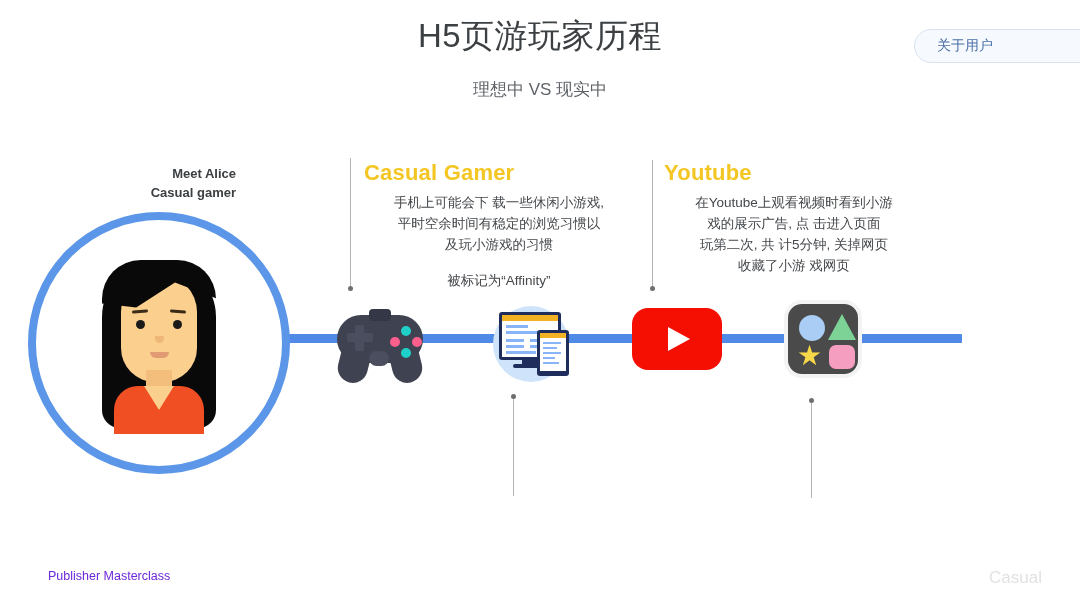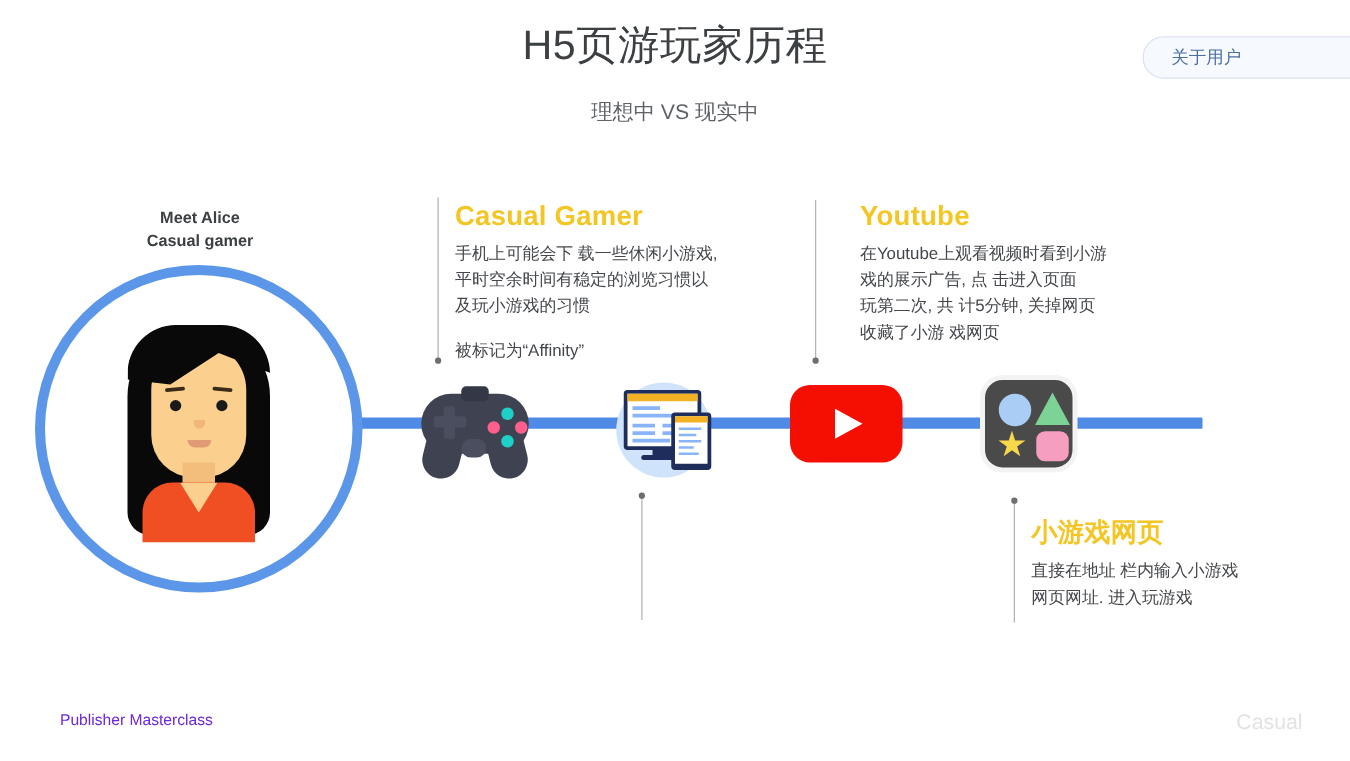--- a/index.html
+++ b/index.html
@@ -38,21 +38,21 @@
   .timeline-bar {
     position: absolute; left: 262px; top: 334px;
     width: 700px; height: 9px;
     background: #4e8ae6;
     border-radius: 1px;
   }
 
   
   .avatar-name {
     position: absolute; left: 84px; top: 164px; width: 152px;
-    text-align: center; line-height: 19px;
+    text-align: right; line-height: 19px;
     font-size: 13px; font-weight: bold; color: #3c4043;
   }
   .avatar-wrap {
     position: absolute; left: 28px; top: 212px;
     width: 262px; height: 262px;
   }
   .avatar-ring {
     position: absolute; inset: 0;
     border: 8px solid #5b96e8;
     border-radius: 50%;
@@ -167,21 +167,21 @@
   .app-star { left: 9px; top: 39px; width: 28px; height: 28px; color: #f7d84b; font-size: 28px; line-height: 26px; }
 
   
   .callout { position: absolute; }
   .callout-title {
     font-size: 22px; font-weight: bold; color: #f3c623;
     margin-bottom: 6px; letter-spacing: 0.2px;
   }
   .callout-title.cn { font-size: 21px; }
   .callout-body {
-    font-size: 13.5px; color: #44474b; line-height: 21px;
+    font-size: 13.5px; color: #44474b; line-height: 21px; text-align: center;
   }
   .callout-body + .callout-body { margin-top: 15px; }
 
   .connector { position: absolute; width: 1px; background: #b4b4b4; }
   .dot {
     position: absolute; width: 5px; height: 5px;
     background: #6e6e6e; border-radius: 50%;
   }
 
   
@@ -298,31 +298,26 @@
   <div class="dot" style="left:809px; top:398px;"></div>
 
   <div class="callout" style="left:364px; top:160px; width:270px;">
     <div class="callout-title">Casual Gamer</div>
     <div class="callout-body" style="white-space:pre-line;">手机上可能会下 载一些休闲小游戏,
 平时空余时间有稳定的浏览习惯以
 及玩小游戏的习惯</div>
     <div class="callout-body" style="white-space:pre-line;">被标记为“Affinity”</div>
   </div>
 
-  <div class="callout" style="left:688px; top:160px; width:260px;">
+  <div class="callout" style="left:664px; top:160px; width:260px;">
     <div class="callout-title">Youtube</div>
     <div class="callout-body" style="white-space:pre-line;">在Youtube上观看视频时看到小游
 戏的展示广告, 点 击进入页面
 玩第二次, 共 计5分钟, 关掉网页
 收藏了小游 戏网页</div>
   </div>
 
 
-  <div class="callout" style="left:825px; top:412px; width:240px;">
-    <div class="callout-title cn">小游戏网页</div>
-    <div class="callout-body" style="white-space:pre-line;">直接在地址 栏内输入小游戏
-网页网址. 进入玩游戏</div>
-  </div>
 
   <div class="footer-left">Publisher Masterclass</div>
   <div class="footer-right">Casual</div>
 
 </div>
 
 </body></html>

